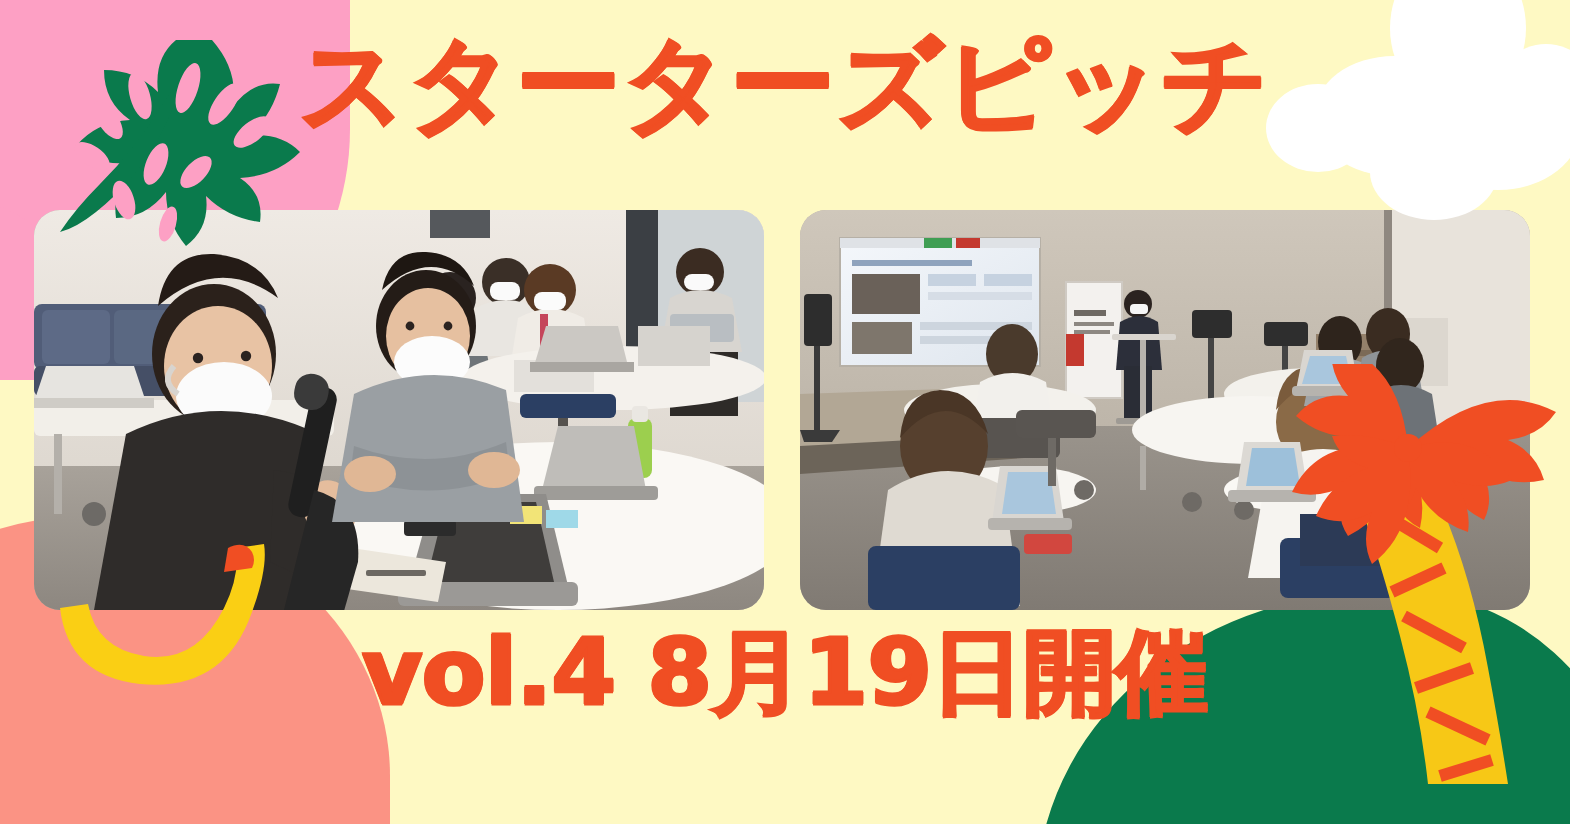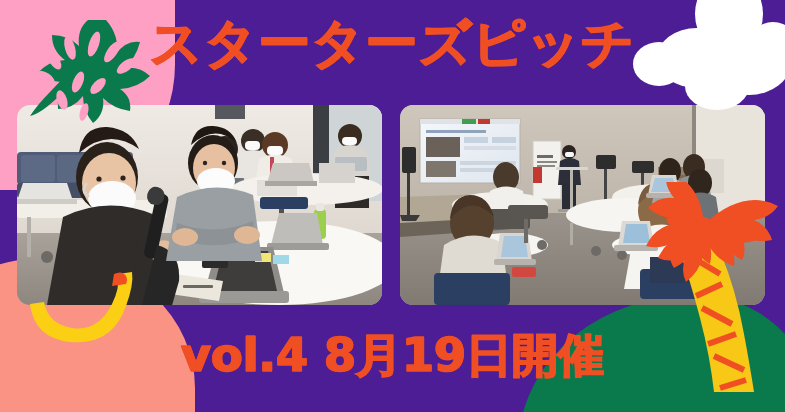--- a/index.html
+++ b/index.html
@@ -5,21 +5,21 @@
   html, body {
     margin: 0;
     padding: 0;
     background: #ffffff;
   }
   #poster {
     position: relative;
     width: 785px;
     height: 412px;
     overflow: hidden;
-    background: #4c1d95;
+    background: #fef9c3;
     font-family: "Liberation Sans", "DejaVu Sans", sans-serif;
   }
 
   
   .bg-layer {
     position: absolute;
     inset: 0;
     overflow: hidden;
   }
 
@@ -119,21 +119,21 @@
     -webkit-text-stroke: 1.5px #F04E23;
     text-shadow: 1px 0 0 #F04E23, -1px 0 0 #F04E23;
     z-index: 40;
     white-space: nowrap;
     font-family: "DejaVu Sans", "Liberation Sans", sans-serif;
   }
   .subtitle {
     position: absolute;
     left: 0;
     right: 0;
-    top: 331px;
+    top: 312px;
     text-align: center;
     font-size: 46px;
     font-weight: 900;
     letter-spacing: 0px;
     color: #F04E23;
     line-height: 1.05;
     -webkit-text-stroke: 1.5px #F04E23;
     text-shadow: 1px 0 0 #F04E23, -1px 0 0 #F04E23;
     z-index: 40;
     white-space: nowrap;

